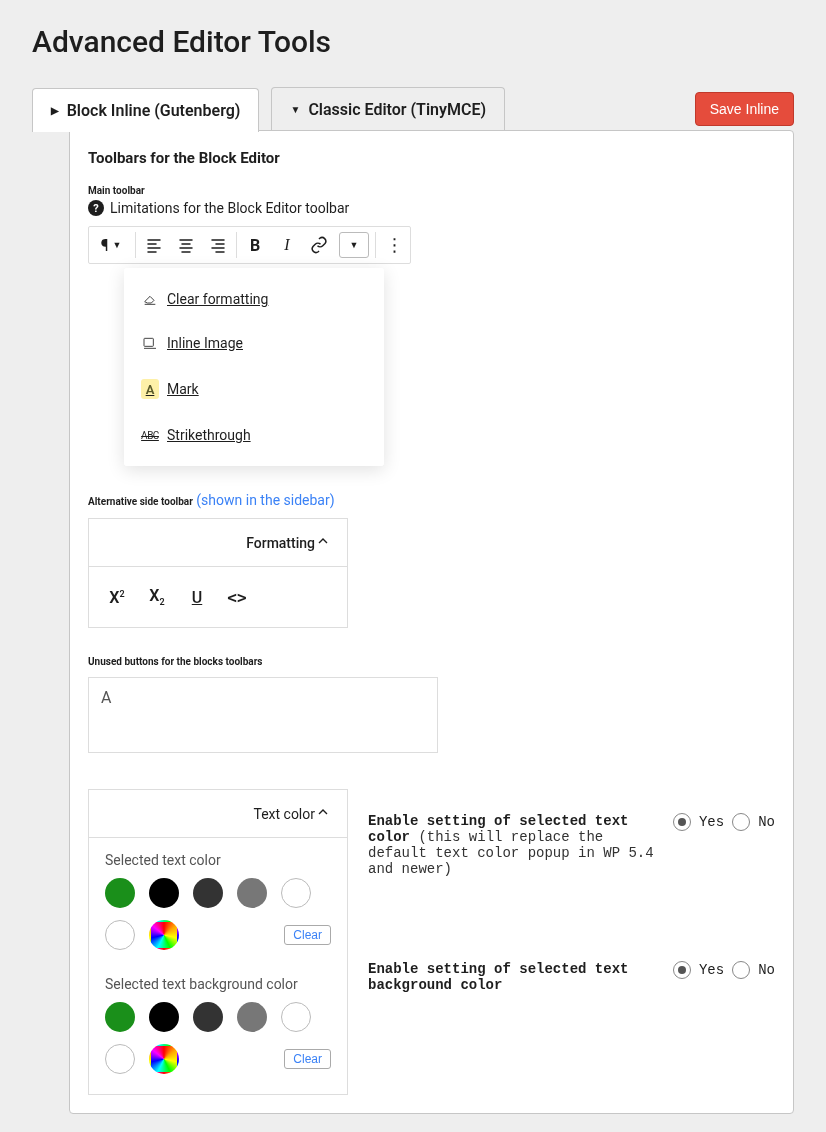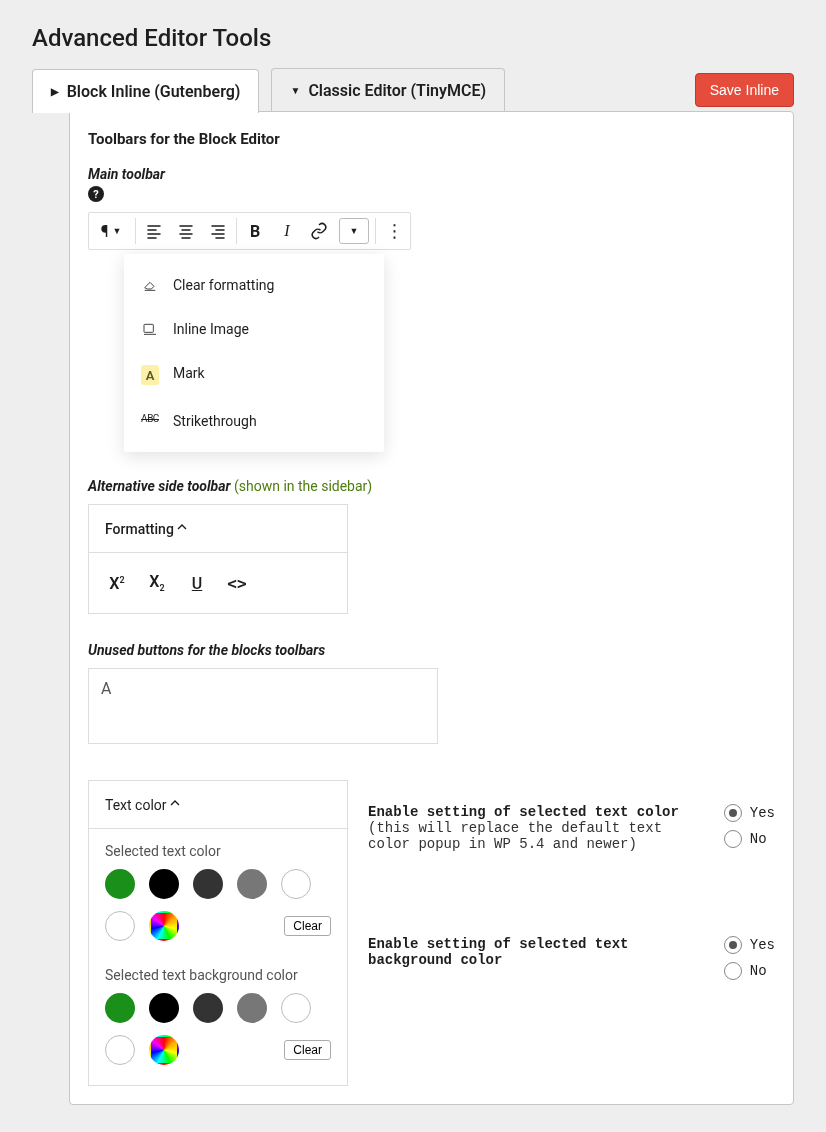--- a/index.html
+++ b/index.html
@@ -4,23 +4,23 @@
 <style>
   * { box-sizing: border-box; margin: 0; padding: 0; }
   body {
     background: #eeeeee;
     font-family: -apple-system, BlinkMacSystemFont, "Segoe UI", Roboto, sans-serif;
     font-size: 14px;
     color: #1e1e1e;
     padding: 24px 32px;
   }
   h1 {
-    font-size: 24px;
+    font-size: 30px;
     font-weight: 500;
-    margin-bottom: 16px;
+    margin-bottom: 28px;
   }
   .topbar {
     display: flex;
     justify-content: space-between;
     align-items: center;
   }
   .tabs {
     display: flex;
     gap: 12px;
   }
@@ -61,21 +61,21 @@
     padding: 18px;
     position: relative;
     top: -1px;
     margin-left: 37px;
   }
   .section-title {
     font-weight: 700;
     font-size: 15px;
     margin-bottom: 18px;
   }
-  .subhead { font-weight: 700; font-size: 14px; margin-bottom: 4px; font-style: italic; }
+  .subhead { font-weight: 700; font-size: 10px; margin-bottom: 4px; }
   .help-row { display:flex; align-items:center; gap:6px; margin-bottom:10px; }
   .help-icon {
     width:16px; height:16px; border-radius:50%; background:#1e1e1e; color:#fff;
     display:inline-flex; align-items:center; justify-content:center; font-size:11px; font-weight:700;
   }
   .toolbar {
     display:inline-flex; border:1px solid #ddd; border-radius:2px; background:#fff;
     align-items:center; height:38px;
   }
   .tbtn {
@@ -83,33 +83,33 @@
     cursor:pointer; color:#1e1e1e; font-size:16px;
   }
   .tbtn.wide { width:44px; }
   .tbtn.small-drop { width:30px; border:1px solid #bbb; border-radius:3px; height:26px; margin:0 4px; }
   .sep { width:1px; height:26px; background:#ddd; margin:0 2px; }
   .dropdown {
     position:absolute; background:#fff; border:1px solid #fff; box-shadow:0 4px 18px rgba(0,0,0,.12);
     border-radius:2px; width:260px; margin-top:4px; margin-left:36px; z-index:5; padding:8px 0;
   }
   .dd-item {
-    display:flex; gap:14px; padding:14px 16px; cursor:pointer;
+    display:flex; align-items:center; gap:8px; padding:14px 16px; cursor:pointer;text-decoration:underline;
   }
   .dd-icon { width:18px; display:flex; justify-content:center; }
   .mark-icon {
     background:#fdf0a8; width:20px; height:20px; border-radius:3px; display:flex;
     align-items:center; justify-content:center; font-weight:600; color:#5a5a2a; font-size:13px;
   }
   .spacer { height:200px; }
   .alt-toolbar {
     border:1px solid #ddd; width:260px; margin-top:10px;
   }
   .alt-header {
-    display:flex; justify-content:flex-start; align-items:center; padding:14px 16px;
+    display:flex; justify-content:flex-end; align-items:center; padding:14px 16px;
     border-bottom:1px solid #ddd; font-weight:500;
   }
   .alt-body { display:flex; gap:4px; padding:12px 10px; }
   .alt-body .tbtn { width:36px; height:36px; }
   .unused-box {
     border:1px solid #ddd; width:350px; height:76px; margin-top:10px; padding:10px 12px;
     color:#555; font-size:16px;
   }
   .color-panel {
     border:1px solid #ddd; width:260px; margin-top:36px;
@@ -119,30 +119,30 @@
   .swatch-row { display:flex; gap:14px; flex-wrap:wrap; align-items:center; }
   .swatch {
     width:30px; height:30px; border-radius:50%; border:2px solid transparent; cursor:pointer;
   }
   .swatch.outline { border:1px solid #bbb; background:#fff; }
   .swatch.rainbow {
     background: conic-gradient(red,orange,yellow,lime,cyan,blue,magenta,red);
   }
   .clear-btn {
     font-size:12px; padding:2px 8px; border:1px solid #aaa; border-radius:3px; background:#fff;
-    margin-left:auto; cursor:pointer; color:#000000;
+    margin-left:auto; cursor:pointer; color:#3b82f6;
   }
   .color-row2 { display:flex; gap:14px; align-items:center; margin-top:12px; }
   .two-col { display:flex; gap:20px; align-items:flex-start; }
   .option-block { flex:1; padding-top:36px; }
   .option-row { display:flex; gap:18px; align-items:flex-start; margin-bottom:30px;font-family:Liberation Mono, monospace; }
   .option-desc { flex:1; font-size:14px; }
   .option-desc .bold { font-weight:700; }
   .option-desc .light { font-weight:400; color:#333; }
-  .radios { display:flex; flex-direction:column; gap:8px; padding-top:0; }
+  .radios { display:flex; flex-direction:row; gap:8px; padding-top:0; }
   .radio { display:flex; align-items:center; gap:8px; cursor:pointer; }
   .radio-circle {
     width:18px; height:18px; border:1px solid #888; border-radius:50%; display:flex;
     align-items:center; justify-content:center;
   }
   .radio-circle.checked::after {
     content:""; width:8px; height:8px; border-radius:50%; background:#555;
   }
   .mt { margin-top:28px; }
 </style>
@@ -165,20 +165,21 @@
   <button class="save-btn">Save Inline</button>
 </div>
 
 <div class="panel">
 
   <div class="section-title">Toolbars for the Block Editor</div>
 
   <div class="subhead">Main toolbar</div>
   <div class="help-row">
     <span class="help-icon">?</span>
+    <span>Limitations for the Block Editor toolbar</span>
   </div>
 
   <div style="position:relative;">
     <div class="toolbar">
       <div class="tbtn wide">
         <span>¶</span>
         <span style="font-size:9px;margin-left:4px;">▼</span>
       </div>
       <div class="sep"></div>
       <div class="tbtn">
@@ -249,21 +250,21 @@
           </span>
         <span>Strikethrough</span>
       </div>
     </div>
   </div>
 
   <div class="spacer"></div>
 
   <div class="mt">
     <span class="subhead" style="display:inline;">Alternative side toolbar</span>
-    <span style="color:#4d7c0f;">(shown in the sidebar)</span>
+    <span style="color:#3b82f6;">(shown in the sidebar)</span>
   </div>
 
   <div class="alt-toolbar">
     <div class="alt-header">
       <span>Formatting</span>
       <span>
         <svg width="16" height="16" viewBox="0 0 24 24" fill="none" stroke="#1e1e1e" stroke-width="2">
             <path d="M6 15l6-6 6 6"></path>
           </svg>
       </span>

